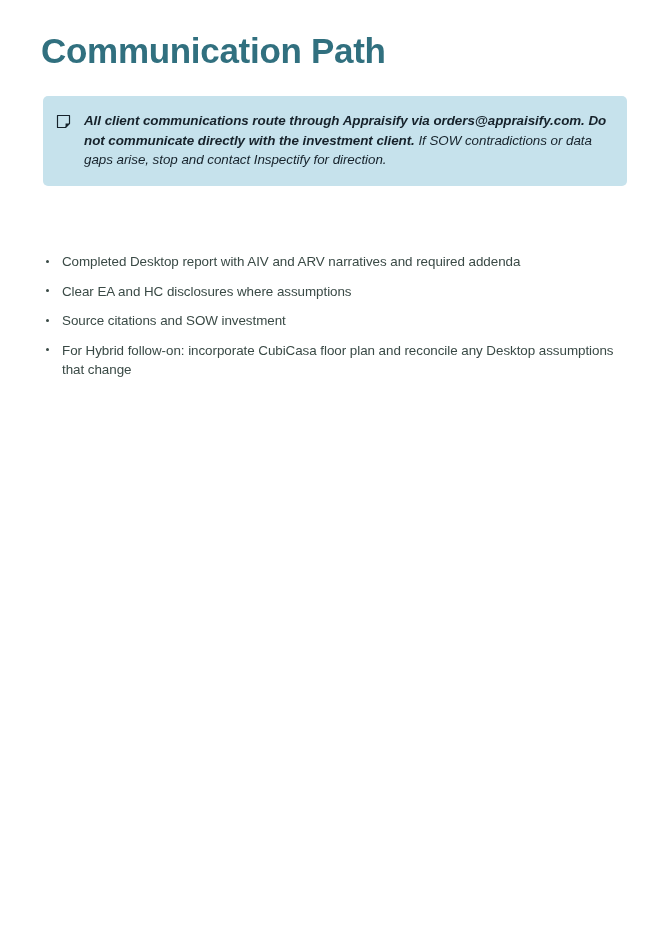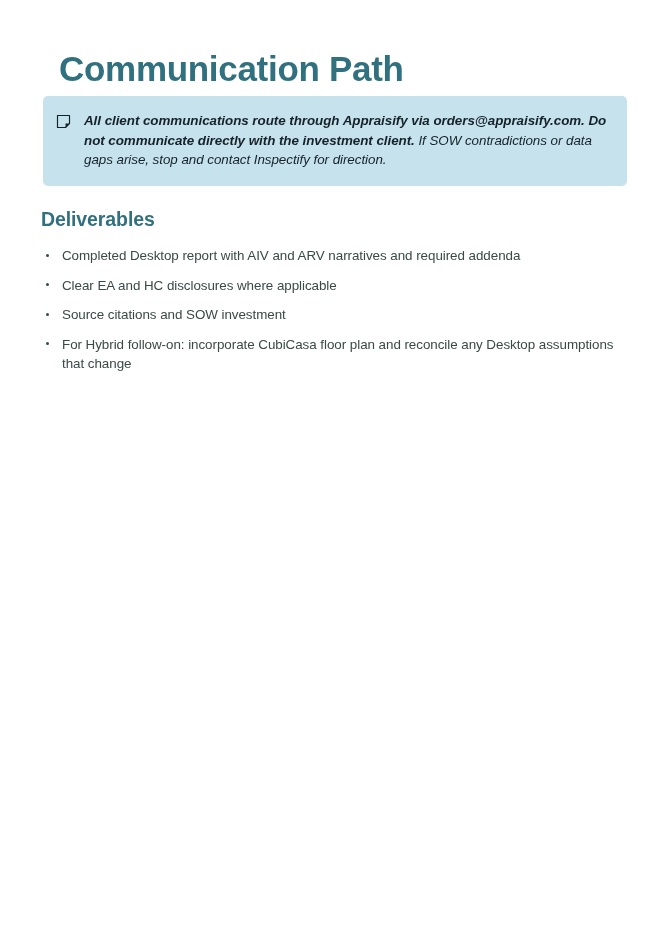--- a/index.html
+++ b/index.html
@@ -22,21 +22,21 @@
     height: 946px;
     background: #ffffff;
     box-sizing: border-box;
   }
 
   
   .page-title {
     position: absolute;
     left: 41px;
     top: 29px;
-    margin: 18px;
+    margin: 0;
     font-size: 35px;
     line-height: 44px;
     font-weight: bold;
     letter-spacing: -0.3px;
     color: #31707f;
     white-space: nowrap;
   }
 
   
   .callout {
@@ -88,21 +88,21 @@
     font-weight: bold;
     letter-spacing: -0.1px;
     color: #31707f;
     white-space: nowrap;
   }
 
   
   .deliverables-list {
     position: absolute;
     left: 41px;
-    top: 246px;
+    top: 252px;
     width: 580px;
     margin: 0;
     padding: 0;
     list-style: none;
   }
   .deliverables-list li {
     position: relative;
     padding-left: 21px;
     margin-bottom: 10px;
     font-size: 13.4px;
@@ -135,30 +135,29 @@
       <svg width="15" height="15" viewBox="0 0 16 16" aria-hidden="true">
         <path d="M1.6 1.6 H14.4 V10.2 L10.2 14.4 H1.6 Z" fill="none" stroke="#16222b" stroke-width="1.25" stroke-linejoin="round"></path>
         <path d="M14.4 10.2 H10.2 V14.4 Z" fill="#16222b"></path>
       </svg>
     </span>
     <div class="callout-text">
       <span class="strong">All client communications route through Appraisify via orders@appraisify.com. Do not communicate directly with the investment client.</span><span> If SOW contradictions or data gaps arise, stop and contact Inspectify for direction.</span>
     </div>
   </div>
 
-  <h2 class="section-heading">Deliverables</h2>
 
   <ul class="deliverables-list">
     <li>
       <span class="bullet-dot"></span>
       <span>Completed Desktop report with AIV and ARV narratives and required addenda</span>
     </li>
     <li>
       <span class="bullet-dot"></span>
-      <span>Clear EA and HC disclosures where applicable</span>
+      <span>Clear EA and HC disclosures where assumptions</span>
     </li>
     <li>
       <span class="bullet-dot"></span>
       <span>Source citations and SOW investment</span>
     </li>
     <li>
       <span class="bullet-dot"></span>
       <span>For Hybrid follow-on: incorporate CubiCasa floor plan and reconcile any Desktop assumptions that change</span>
     </li>
   </ul>

